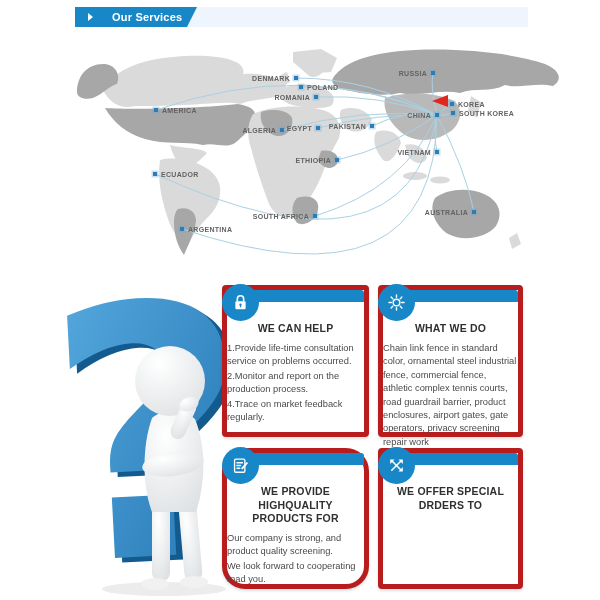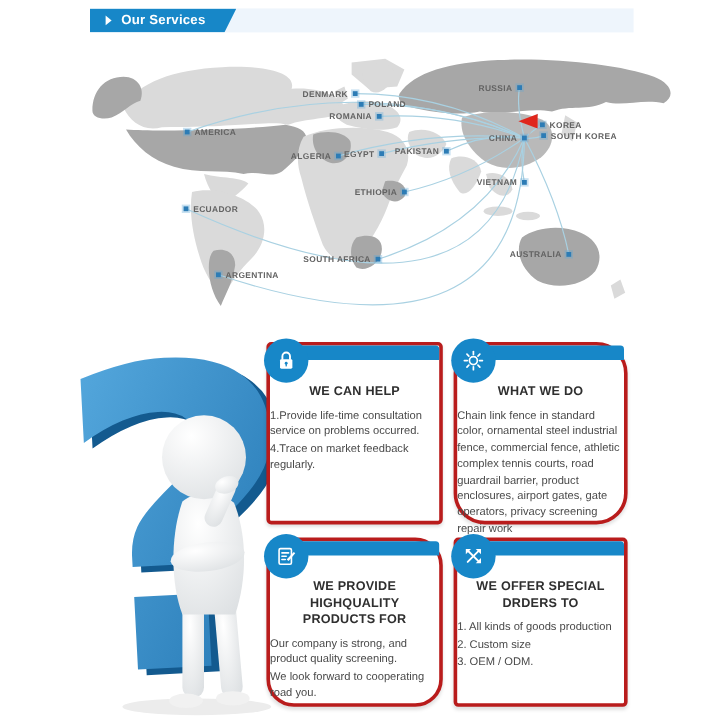--- a/index.html
+++ b/index.html
@@ -3,53 +3,53 @@
 <meta charset="utf-8">
 <style>
   html,body{margin:0;padding:0;background:#fff;}
   .page{position:relative;width:600px;height:600px;background:#fff;overflow:hidden;
         font-family:"Liberation Sans",sans-serif;}
 
   
   .header-strip{position:absolute;left:75px;top:7px;width:453px;height:20px;background:#eef5fc;}
   .header-banner{position:absolute;left:75px;top:7px;height:20px;width:122px;background:#1787c8;
         clip-path:polygon(0 0,100% 0,calc(100% - 10px) 100%,0 100%);
-        display:flex;align-items:center;gap:8px;padding-left:13px;box-sizing:border-box;cursor:pointer;}
+        display:flex;align-items:center;gap:19px;padding-left:13px;box-sizing:border-box;cursor:pointer;}
   .play-icon{width:0;height:0;border-left:5px solid #fff;border-top:4px solid transparent;
         border-bottom:4px solid transparent;}
   .header-title{color:#fff;font-size:11px;font-weight:600;letter-spacing:.2px;white-space:nowrap;}
 
   
   .map-svg{position:absolute;left:75px;top:48px;}
   .land{fill:#dadada;}
   .dark{fill:#a7a7a7;}
   .dark2{fill:#b9b9b9;}
   .arc{fill:none;stroke:#a9d1e2;stroke-width:1;}
   .dot{fill:#2d7cb5;}
   .dot-halo{fill:rgba(98,169,214,.35);}
   .clabel{font-family:"Liberation Sans",sans-serif;font-size:7px;font-weight:700;
         fill:#636363;letter-spacing:.3px;}
 
   
   .figure-svg{position:absolute;left:52px;top:296px;}
 
   
-  .box{position:absolute;background:#fff;border:3px solid #b91c1c;border-radius:4px;
+  .box{position:absolute;background:#fff;border:5px solid #b91c1c;border-radius:4px;
        box-shadow:0 2px 3px rgba(0,0,0,.12);box-sizing:border-box;}
   .box-bar{position:absolute;top:0;left:16px;right:0;height:12px;background:#1787c8;
        border-radius:0 3px 0 12px;}
   .box-badge{position:absolute;top:-6px;left:-5px;width:37px;height:37px;border-radius:50%;
        background:#1787c8;display:flex;align-items:center;justify-content:center;}
   .box-badge svg{width:19px;height:19px;}
   .box-title{margin:32px 2px 6px 2px;text-align:center;font-size:10.5px;font-weight:700;
        color:#2f2f2f;line-height:1.3;letter-spacing:.2px;}
   .box-body{padding:0 0;font-size:9.3px;color:#4a4a4a;line-height:1.45;}
   .box-line{margin:0 0 1px 0;}
   #box1{left:222px;top:285px;width:147px;height:152px;}
-  #box2{left:378px;top:285px;width:145px;height:152px;border-radius:26px;}
+  #box2{left:378px;top:285px;width:145px;height:152px;}
   #box3{left:222px;top:448px;width:147px;height:141px;border-radius:23px;}
   #box4{left:378px;top:448px;width:145px;height:141px;}
 </style>
 </head>
 <body>
 
 <div class="page">
 
   <div class="header-strip"></div>
   <div class="header-banner">
@@ -196,20 +196,21 @@
       <svg viewBox="0 0 24 24">
           <path d="M8,11 V7.5 a4,4 0 0 1 8,0 V11" fill="none" stroke="#fff" stroke-width="2"></path>
           <rect x="5.5" y="10.5" width="13" height="10" rx="1.5" fill="#fff"></rect>
           <circle cx="12" cy="14.8" r="1.5" fill="#1787c8"></circle>
           <rect x="11.3" y="15.5" width="1.4" height="2.6" fill="#1787c8"></rect>
         </svg>
     </div>
     <div class="box-title">WE CAN HELP</div>
     <div class="box-body">
         <div class="box-line">1.Provide life-time consultation service on problems occurred.</div>
+        <div class="box-line">2.Monitor and report on the production process.</div>
         <div class="box-line">4.Trace on market feedback regularly.</div>
       </div>
   </div>
 
   <div class="box" id="box2">
     <div class="box-bar"></div>
     <div class="box-badge">
       <svg viewBox="0 0 24 24" fill="none" stroke="#fff" stroke-width="1.8" stroke-linecap="round">
           <circle cx="12" cy="12" r="4.2"></circle>
           <line x1="12" y1="2.5" x2="12" y2="5.5"></line>
@@ -251,20 +252,15 @@
     <div class="box-badge">
       <svg viewBox="0 0 24 24" fill="none" stroke="#fff" stroke-width="2" stroke-linecap="round">
           <line x1="6" y1="18" x2="17" y2="7"></line>
           <line x1="6" y1="6" x2="17" y2="17"></line>
           <polygon points="14.5,4.5 20,4.5 20,10" fill="#fff" stroke="none"></polygon>
           <polygon points="4,4.5 9.5,4.5 4,10" fill="#fff" stroke="none"></polygon>
           <polygon points="20,14 20,19.5 14.5,19.5" fill="#fff" stroke="none"></polygon>
         </svg>
     </div>
     <div class="box-title">WE OFFER SPECIAL DRDERS TO</div>
-    <div class="box-body">
-        <div class="box-line">1. All kinds of goods production</div>
-        <div class="box-line">2. Custom size</div>
-        <div class="box-line">3. OEM / ODM.</div>
-      </div>
   </div>
 
 </div>
 
 </body></html>

